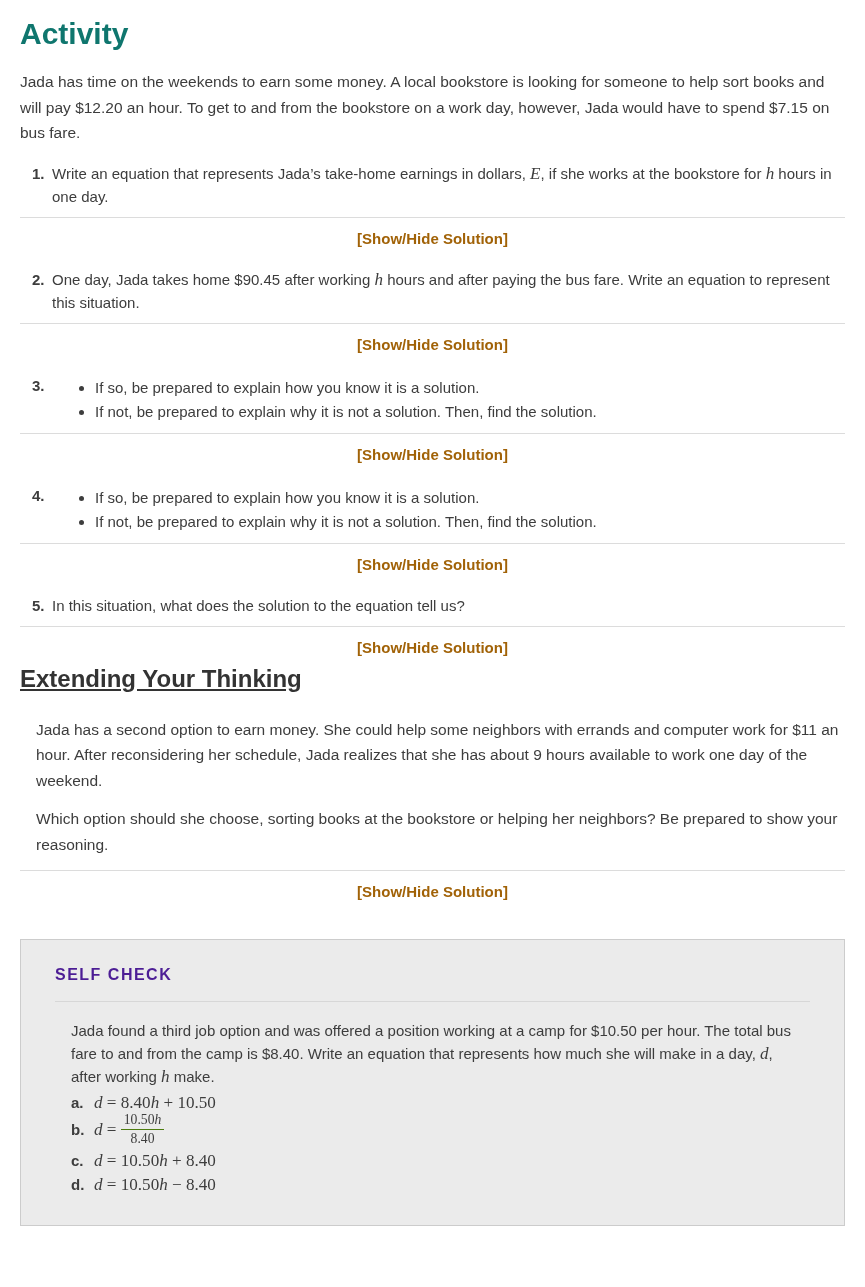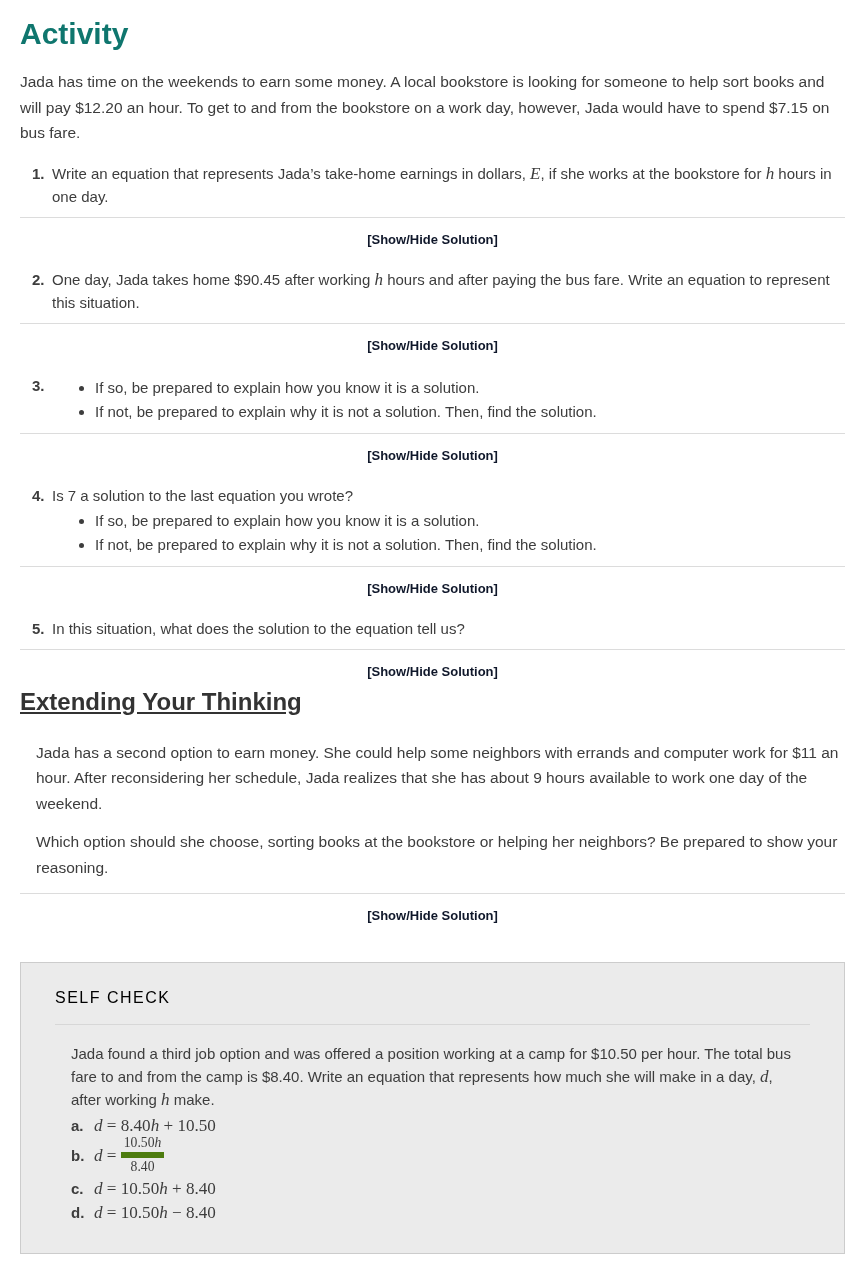--- a/index.html
+++ b/index.html
@@ -75,39 +75,39 @@
   }
 
   
   .divider { border-top: 1px solid #dcdcdc; height: 0; }
   .solution {
     text-align: center;
     padding: 12px 0 6px 0;
     margin: 0 0 2px 0;
   }
   .solution-link {
-    color: #0f172a;
-    font-weight: bold;
-    font-size: 13px;
+    color: #a16207;
+    font-weight: bold;
+    font-size: 15px;
     text-decoration: none;
     cursor: pointer;
   }
 
   
   .self-check {
     margin-top: 32px;
     background: #ebebeb;
     border: 1px solid #cccccc;
     padding: 26px 34px 28px 34px;
   }
   .sc-title {
     font-size: 16px;
-    font-weight: normal;
+    font-weight: bold;
     letter-spacing: 1.5px;
-    color: #000000;
+    color: #4c1d95;
     margin: 0 0 17px 0;
   }
   .sc-divider { border-top: 1px solid #d7d7d7; height: 0; }
   .sc-body {
     margin: 17px 0 0 16px;
     font-size: 15px;
     line-height: 23px;
   }
   .sc-body p { margin: 0 0 3px 0; max-width: 722px; }
 
@@ -119,21 +119,21 @@
     display: inline-block;
     text-align: center;
     vertical-align: middle;
     font-family: "Liberation Serif", serif;
     font-size: 12px;
     line-height: 1.2;
     margin-top: -3px;
   }
   .frac .num {
     display: block;
-    border-bottom: 6px solid #4d7c0f;
+    border-bottom: 1px solid #4d7c0f;
     padding: 0 3px 1px 3px;
   }
   .frac .den { display: block; padding-top: 1px; }
 </style>
 </head>
 <body>
 
 <div class="page">
 
   <h1 class="h1">Activity</h1>
@@ -171,21 +171,20 @@
   </div>
 
   <div class="divider"></div>
   <div class="solution">
     <a class="solution-link">[Show/Hide Solution]</a>
   </div>
 
   <div class="question">
     <span class="qnum">4.</span>
     <div class="qbody">
-      <span>Is 7 a solution to the last equation you wrote?</span>
       <ul class="bullets">
         <li>If so, be prepared to explain how you know it is a solution.</li>
         <li>If not, be prepared to explain why it is not a solution. Then, find the solution.</li>
       </ul>
     </div>
   </div>
 
   <div class="divider"></div>
   <div class="solution">
     <a class="solution-link">[Show/Hide Solution]</a>

